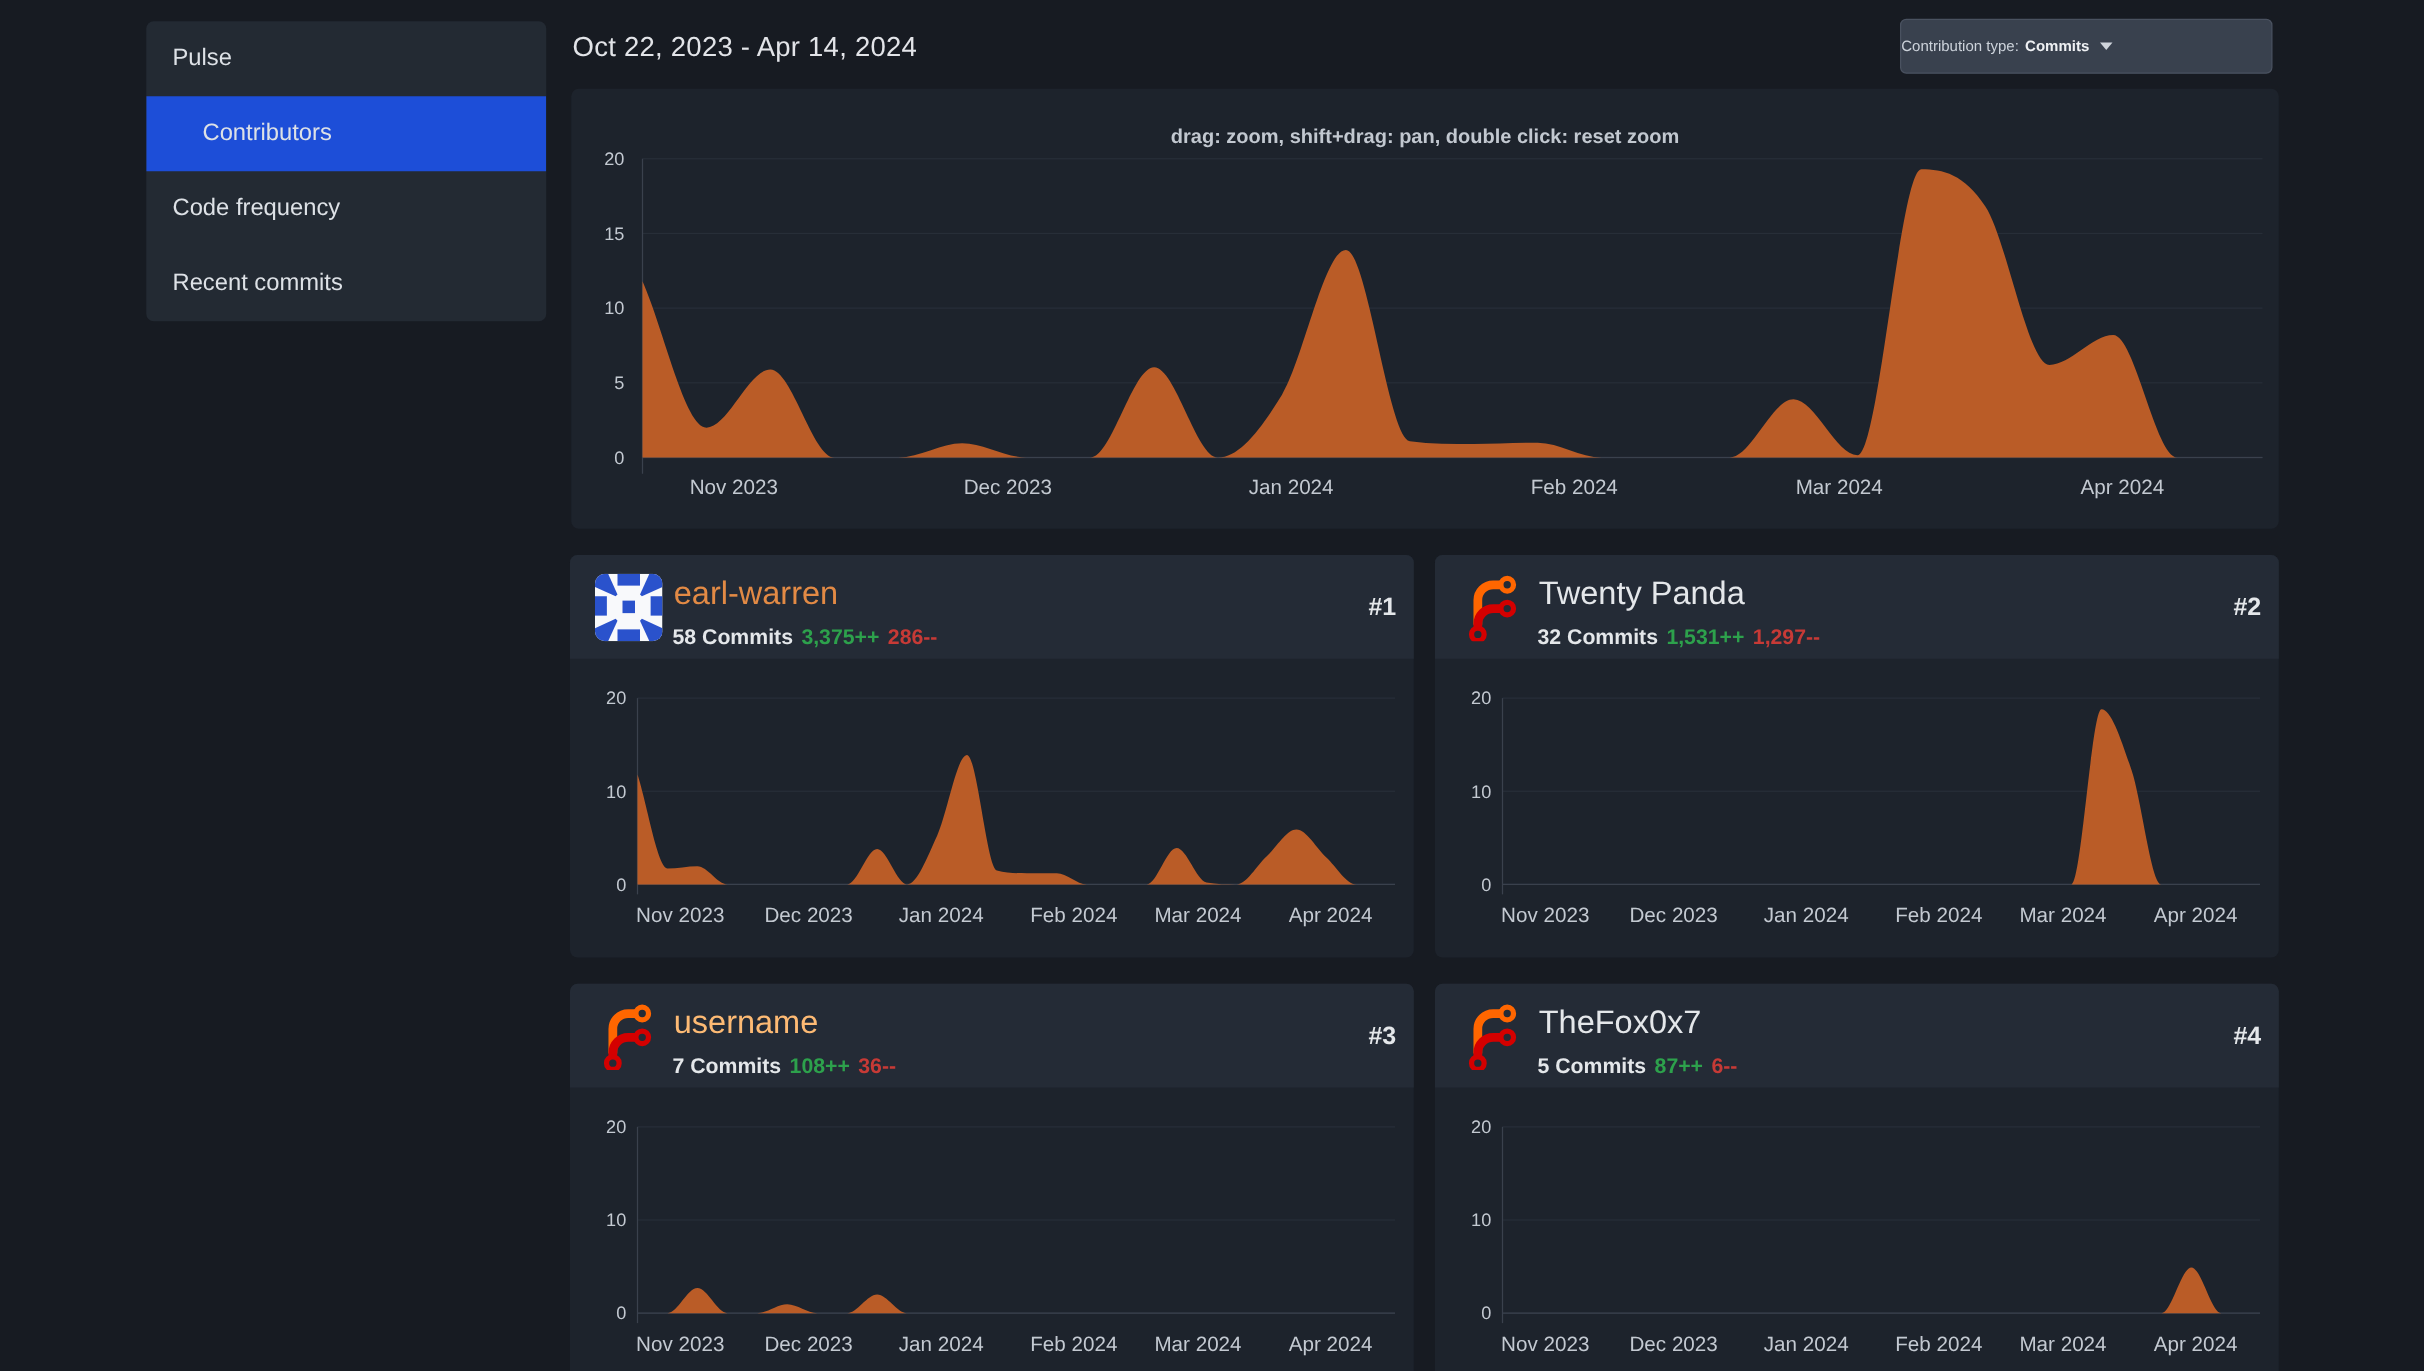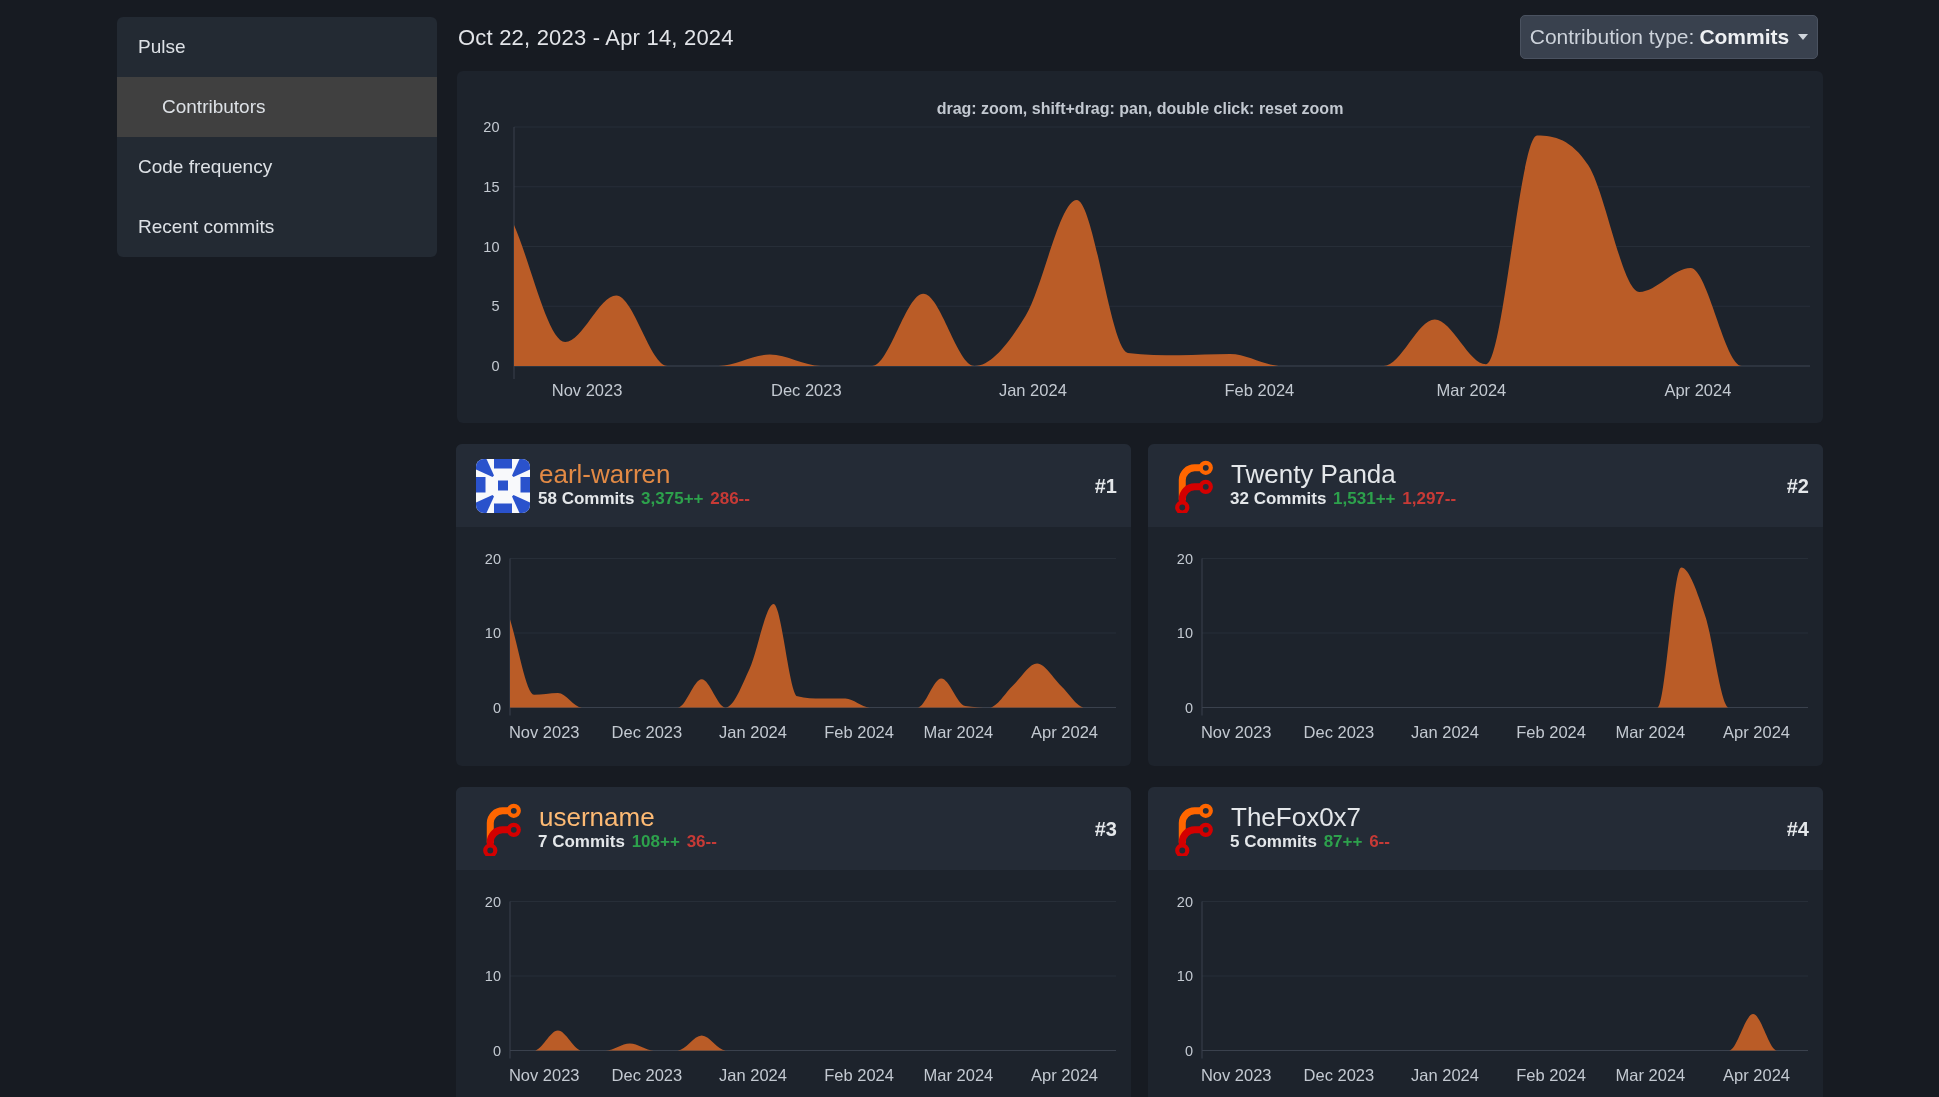--- a/index.html
+++ b/index.html
@@ -1,35 +1,35 @@
 <!DOCTYPE html>
 <html><head><meta charset="utf-8">
 <style>
 * { margin:0; padding:0; box-sizing:border-box; }
 html,body { width:1939px; height:1097px; background:#171b22; overflow:hidden;
   font-family:"Liberation Sans", sans-serif; }
 .menu { position:absolute; left:117px; top:17px; width:320px; background:#232a33;
   border-radius:6px; overflow:hidden; }
 .mi { height:60px; line-height:60px; padding-left:21px; font-size:19px; color:#dde1e6; }
-.mi.active { background:#404040;padding-left:45px; }
+.mi.active { background:#1d4ed8;padding-left:45px; }
 h1.range { position:absolute; left:458px; top:25px; font-size:22px; font-weight:normal;
   color:#e2e4e8; letter-spacing:0.2px; }
 .ctype { position:absolute; left:1520px; top:15px; width:298px; height:44px; background:#39414e;
-  border:1px solid #4a5260; border-radius:5px; color:#ccd2da; font-size:21px;
-  display:flex; align-items:center; justify-content:center; }
+  border:1px solid #4a5260; border-radius:5px; color:#ccd2da; font-size:12px;
+  display:flex; align-items:center; justify-content:flex-start; }
 .ctype b { color:#eef0f3; margin-left:5px; }
 .caret { width:0; height:0; border-left:5.5px solid transparent; border-right:5.5px solid transparent;
   border-top:6px solid #cfd4db; margin-left:9px; margin-top:0; }
 .panel { position:absolute; left:457px; top:71px; width:1366px; height:352px;
   background:#1d232c; border-radius:6px; }
 .card { position:absolute; width:675px; height:322px; background:#1d232c; border-radius:6px; }
 .cardhead { position:absolute; left:0; top:0; width:100%; height:83px; background:#242b36;
   border-radius:6px 6px 0 0; }
 .cname { position:absolute; left:83px; top:19px; font-size:26px; line-height:22px; }
-.cstats { position:absolute; left:82px; top:45px; font-size:17px; line-height:19px; font-weight:bold; color:#e4e7ea; }
+.cstats { position:absolute; left:82px; top:56px; font-size:17px; line-height:19px; font-weight:bold; color:#e4e7ea; }
 .cadd,.cdel { margin-left:2px; }
 .cadd { color:#2da14c; }
 .cdel { color:#c73a36; }
 .crank { position:absolute; right:14px; top:32px; font-size:20px; line-height:20px; font-weight:bold; color:#e4e7ea; }
 </style></head>
 <body>
 <div class="menu">
 <div class="mi">Pulse</div>
 <div class="mi active">Contributors</div>
 <div class="mi">Code frequency</div>

